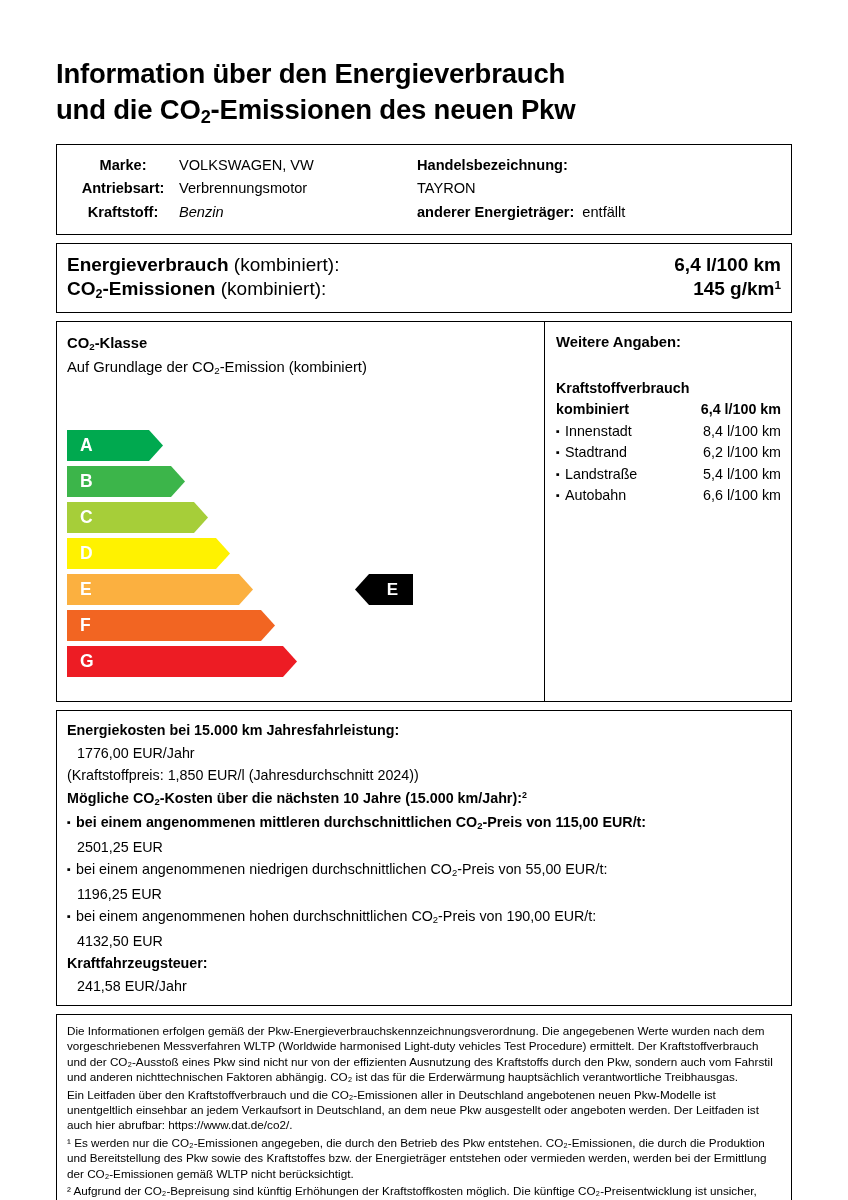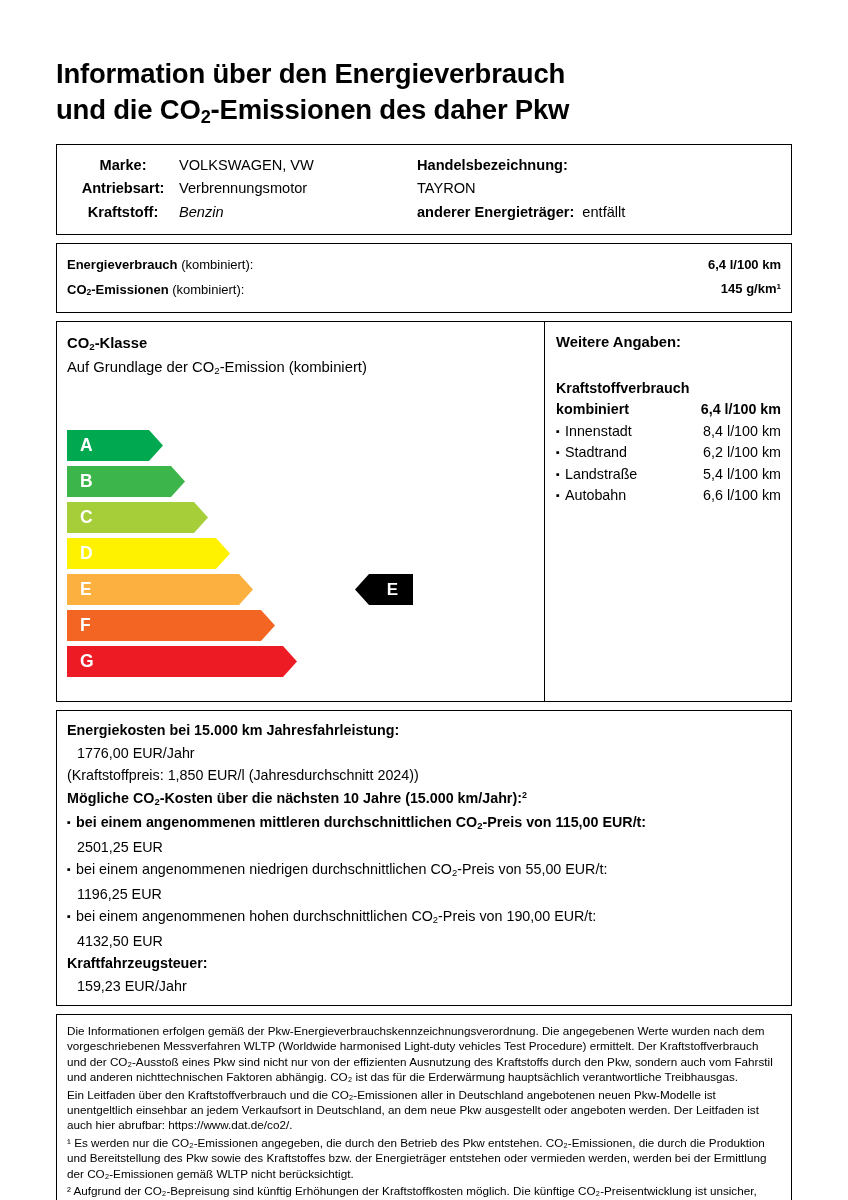--- a/index.html
+++ b/index.html
@@ -64,21 +64,21 @@
   .vrval { margin-left: 8px; }
 
   
   .consumption {
     padding: 9px 10px 9px 10px;
   }
   .crow {
     display: flex;
     justify-content: space-between;
     align-items: center;
-    font-size: 13px;
+    font-size: 19px;
     line-height: 24px;
   }
   .crow .cname b { font-weight: bold; }
   .crow .cval { font-weight: bold; white-space: nowrap; }
 
   
   .co2box {
     display: flex;
     height: 381px;
     position: relative;
@@ -220,21 +220,21 @@
     line-height: 16px;
   }
 </style>
 </head>
 <body>
 
 <div class="page">
 
   <div class="title">
     <span>Information über den Energieverbrauch</span>
-    <span class="l2"><span>und die CO</span><sub>2</sub><span>-Emissionen des daher Pkw</span></span>
+    <span class="l2"><span>und die CO</span><sub>2</sub><span>-Emissionen des neuen Pkw</span></span>
   </div>
 
   <div class="box vehicle">
     <div class="vrow">
       <div class="vleft">
         <span class="vlabel">Marke:</span>
         <span class="vval">VOLKSWAGEN, VW</span>
       </div>
       <div class="vright">
         <span class="vrlabel">Handelsbezeichnung:</span>
@@ -392,21 +392,21 @@
           <div><span class="bul">▪</span>bei einem angenommenen niedrigen durchschnittlichen CO<sub>2</sub>-Preis von 55,00 EUR/t:</div>
           <div class="kval">1196,25 EUR</div>
         </div>
         <div class="krow">
           <div><span class="bul">▪</span>bei einem angenommenen hohen durchschnittlichen CO<sub>2</sub>-Preis von 190,00 EUR/t:</div>
           <div class="kval">4132,50 EUR</div>
         </div>
       </div>
     <div class="krow bold">
       <div>Kraftfahrzeugsteuer:</div>
-      <div class="kval">159,23 EUR/Jahr</div>
+      <div class="kval">241,58 EUR/Jahr</div>
     </div>
   </div>
 
   <div class="gap"></div>
 
   <div class="box legal">
     <p>Die Informationen erfolgen gemäß der Pkw-Energieverbrauchskennzeichnungsverordnung. Die angegebenen Werte wurden nach dem vorgeschriebenen Messverfahren WLTP (Worldwide harmonised Light-duty vehicles Test Procedure) ermittelt. Der Kraftstoffverbrauch und der CO₂-Ausstoß eines Pkw sind nicht nur von der effizienten Ausnutzung des Kraftstoffs durch den Pkw, sondern auch vom Fahrstil und anderen nichttechnischen Faktoren abhängig. CO₂ ist das für die Erderwärmung hauptsächlich verantwortliche Treibhausgas.</p>
     <p>Ein Leitfaden über den Kraftstoffverbrauch und die CO₂-Emissionen aller in Deutschland angebotenen neuen Pkw-Modelle ist unentgeltlich einsehbar an jedem Verkaufsort in Deutschland, an dem neue Pkw ausgestellt oder angeboten werden. Der Leitfaden ist auch hier abrufbar: https://www.dat.de/co2/.</p>
     <p class="fn">¹ Es werden nur die CO₂-Emissionen angegeben, die durch den Betrieb des Pkw entstehen. CO₂-Emissionen, die durch die Produktion und Bereitstellung des Pkw sowie des Kraftstoffes bzw. der Energieträger entstehen oder vermieden werden, werden bei der Ermittlung der CO₂-Emissionen gemäß WLTP nicht berücksichtigt.</p>
     <p class="fn">² Aufgrund der CO₂-Bepreisung sind künftig Erhöhungen der Kraftstoffkosten möglich. Die künftige CO₂-Preisentwicklung ist unsicher, daher werden die möglichen CO₂-Kosten anhand von drei angenommenen CO₂-Preisen für den Zeitraum 2025 bis 2034 berechnet. Die tatsächlichen CO₂-Preise können sowohl höher als auch niedriger als in den hier zugrundeliegenden Modellrechnungen ausfallen. Die CO₂-Kosten sind beim Tanken mit den Kraftstoffkosten zu bezahlen. Weitere Informationen unter www.alternativ-mobil.info</p>

